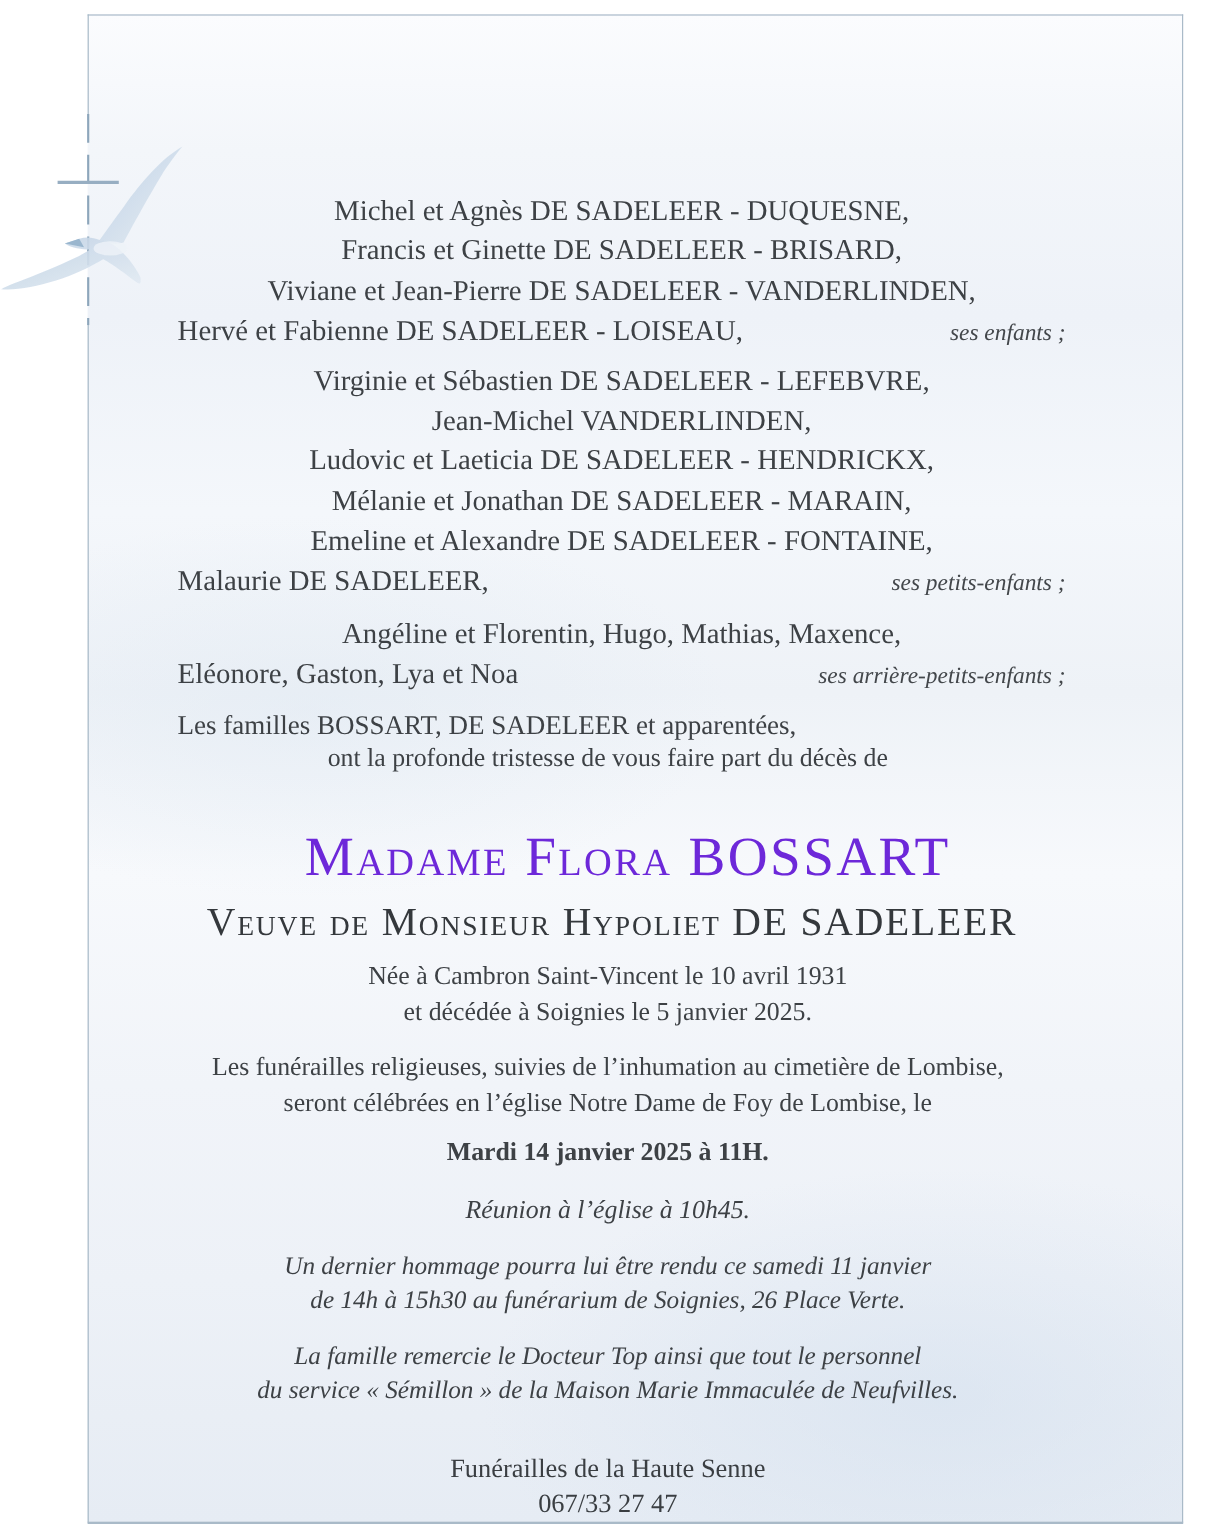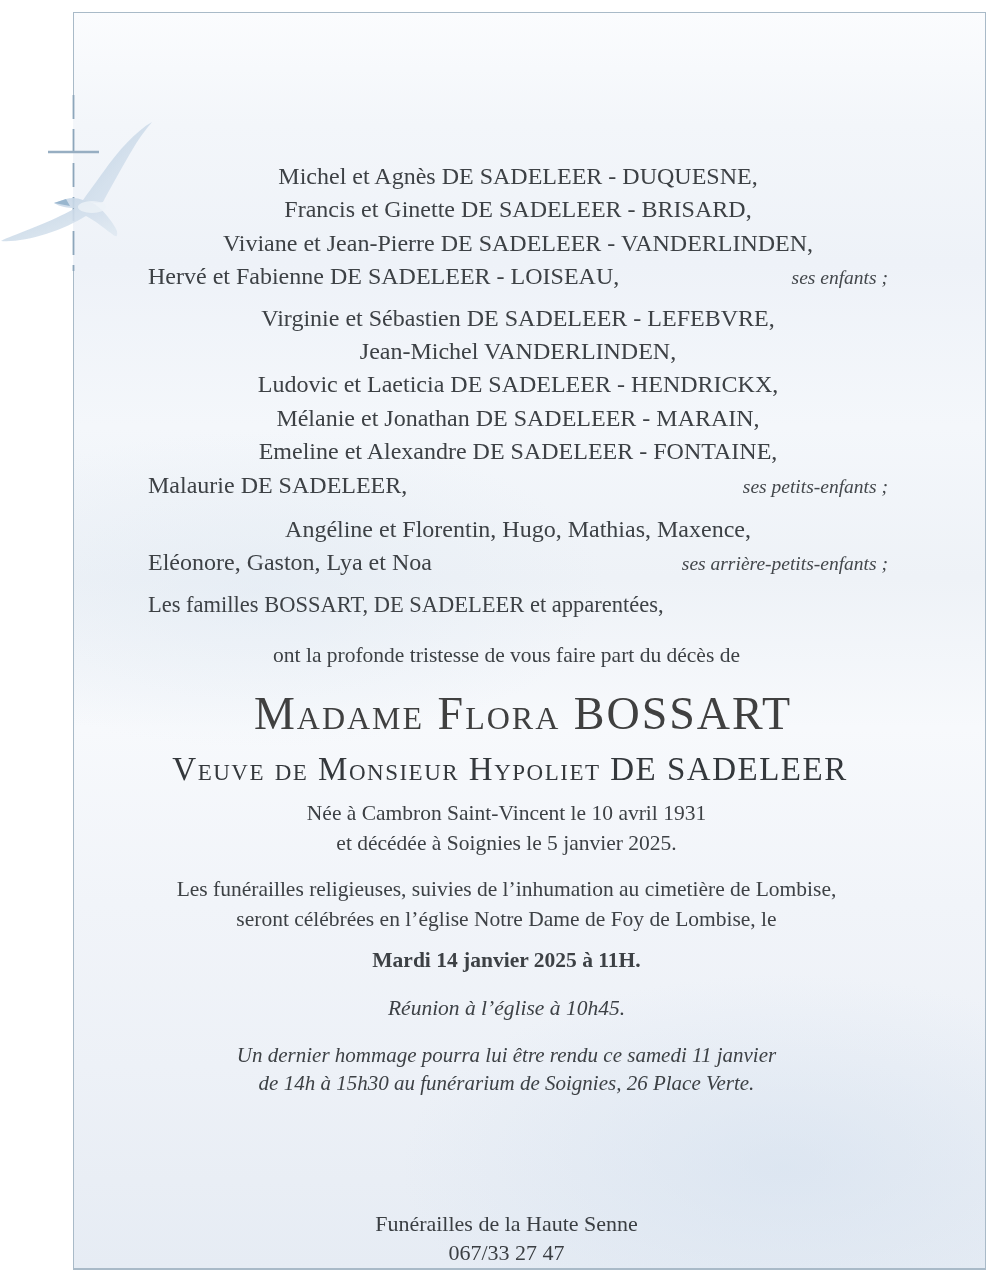--- a/index.html
+++ b/index.html
@@ -44,23 +44,23 @@
   .g3{margin-top:10px;}
 
   .families{
     position:absolute;left:148px;top:592px;width:740px;
     font-size:22.5px;color:#3d4145;white-space:nowrap;
   }
   .center{
     position:absolute;left:73px;width:912px;text-align:center;
     padding-right:45px;box-sizing:border-box;color:#3d4145;
   }
-  .announce{top:643px;font-size:21.5px;}
+  .announce{top:619px;font-size:21.5px;}
   .title{
-    top:686px;font-size:46px;line-height:56px;color:#404040;
+    top:686px;font-size:46px;line-height:56px;color:#6d28d9;
     font-variant:small-caps;letter-spacing:2px;padding-right:12px;
   }
   .title .caps{font-variant:normal;letter-spacing:2px;}
   .subtitle{
     top:748px;font-size:33px;line-height:42px;color:#34383c;
     font-variant:small-caps;letter-spacing:1.5px;padding-right:38px;
   }
   .subtitle .caps{font-variant:normal;}
   .birth{top:798px;font-size:21.5px;line-height:30px;}
   .ceremony{top:874px;font-size:21.5px;line-height:30px;}
@@ -163,19 +163,23 @@
 
   <div class="center dateline">Mardi 14 janvier 2025 à 11H.</div>
 
   <div class="center meeting">Réunion à l’église à 10h45.</div>
 
   <div class="center tribute">
     <div>Un dernier hommage pourra lui être rendu ce samedi 11 janvier</div>
     <div>de 14h à 15h30 au funérarium de Soignies, 26 Place Verte.</div>
   </div>
 
+  <div class="center thanks">
+    <div>La famille remercie le Docteur Top ainsi que tout le personnel</div>
+    <div>du service « Sémillon » de la Maison Marie Immaculée de Neufvilles.</div>
+  </div>
 
   <div class="center footer">
     <div>Funérailles de la Haute Senne</div>
     <div>067/33 27 47</div>
   </div>
 
 </div>
 
 </body></html>

